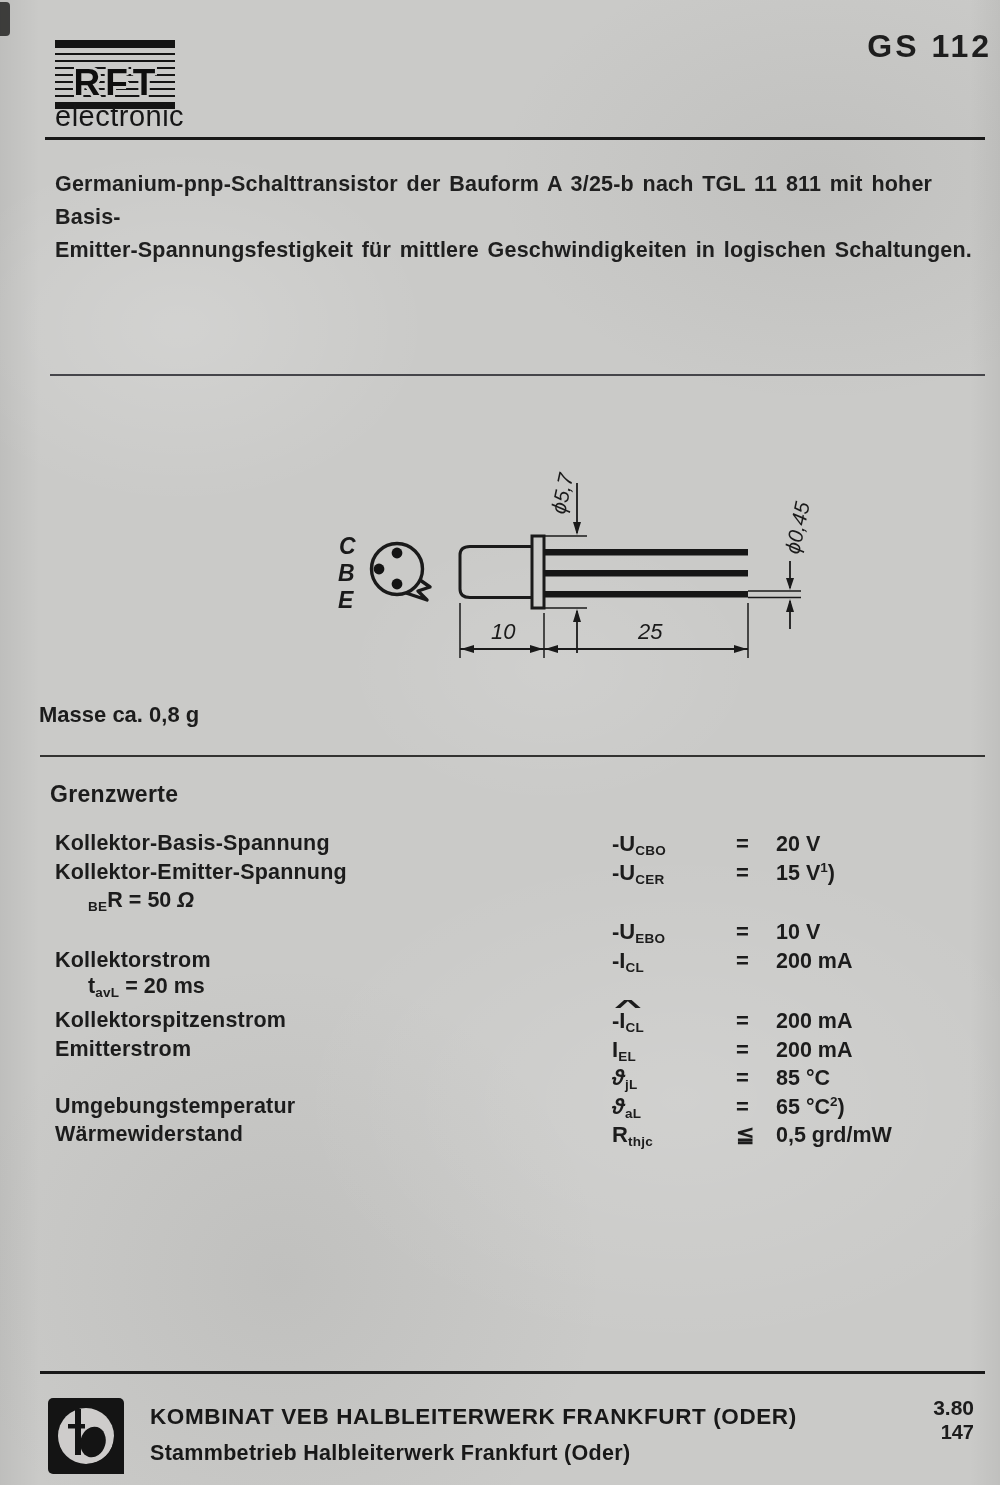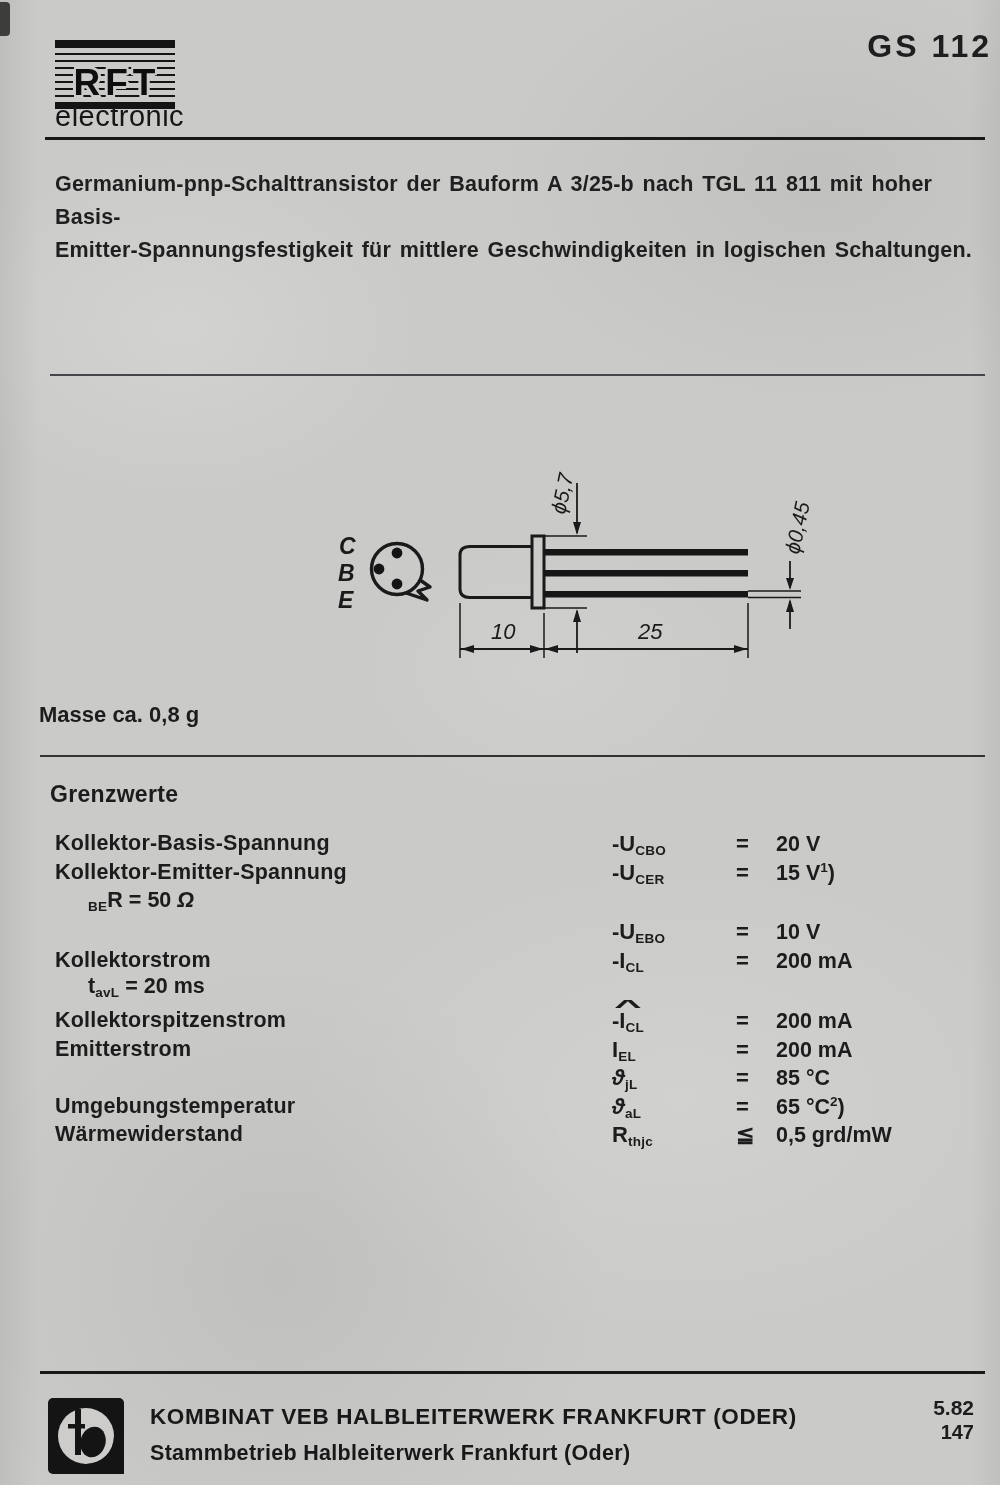--- a/index.html
+++ b/index.html
@@ -210,16 +210,16 @@
     <rect x="0" y="0" width="76" height="76" rx="5" fill="#141414"></rect>
     <circle cx="38" cy="38" r="28" fill="#cecccb"></circle>
     <rect x="27" y="11" width="6" height="46" fill="#141414"></rect>
     <rect x="20" y="26" width="17" height="4.5" fill="#141414"></rect>
     <ellipse cx="45" cy="44" rx="12.5" ry="15.5" transform="rotate(16 45 44)" fill="#141414"></ellipse>
     <path d="M 58 58 A 28 28 0 0 0 66 38 L 76 38 L 76 76 L 38 76 L 38 66 A 28 28 0 0 0 58 58" fill="#141414"></path>
   </svg>
 
   <div class="abs f-line1">KOMBINAT VEB HALBLEITERWERK FRANKFURT (ODER)</div>
   <div class="abs f-line2">Stammbetrieb Halbleiterwerk Frankfurt (Oder)</div>
-  <div class="abs f-date">5.82</div>
+  <div class="abs f-date">3.80</div>
   <div class="abs f-page">147</div>
 
 </div>
 
 </body></html>

